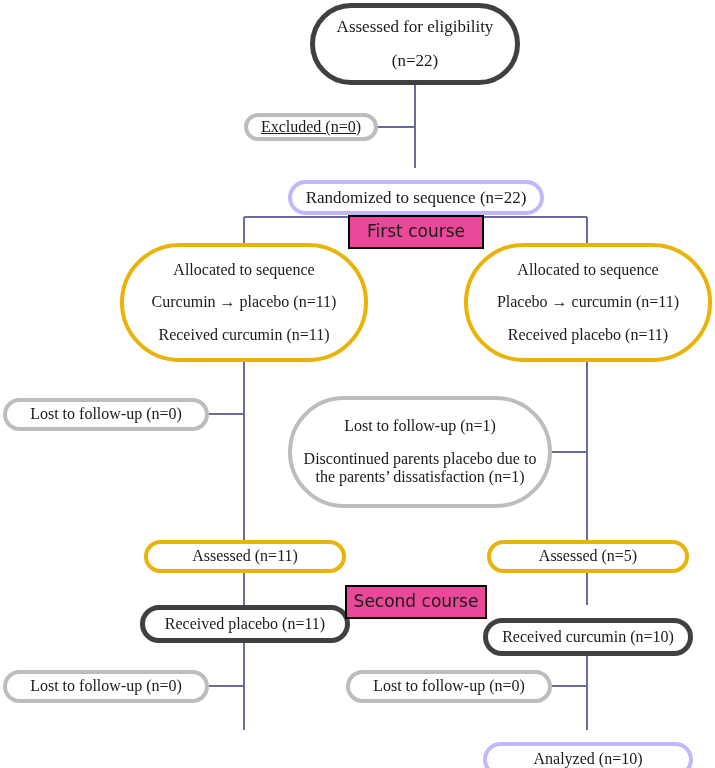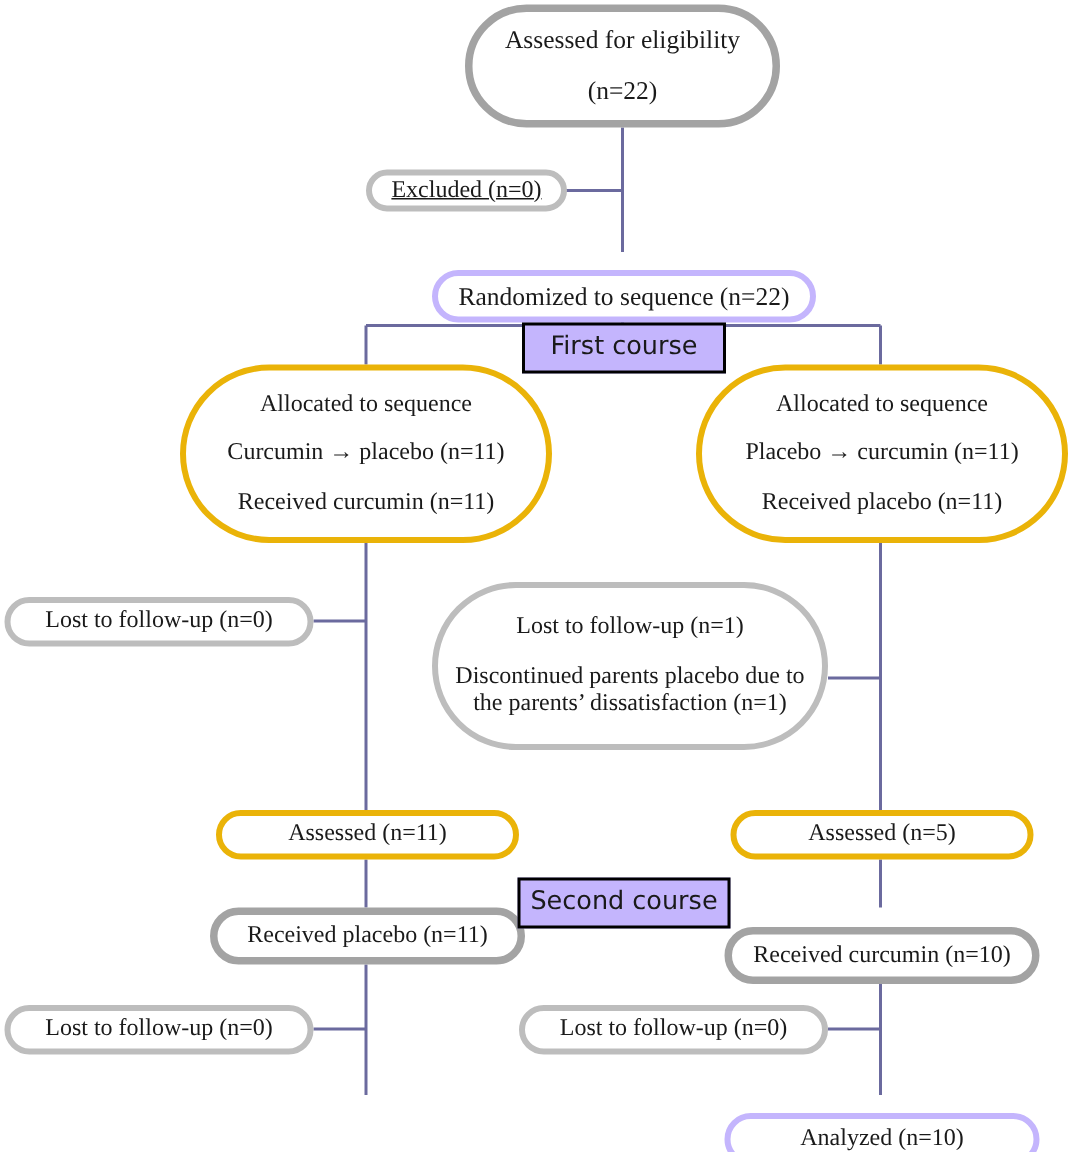--- a/index.html
+++ b/index.html
@@ -36,28 +36,28 @@
     z-index: 3;
   }
   .node .ln {
     display: block;
     line-height: 1.15;
     white-space: nowrap;
   }
   .pill {
     border-radius: 999px;
   }
-  .red    { border: 5px solid #a3a3a3; align-items: center; }
+  .red    { border: 5px solid #404040; align-items: center; }
   .teal   { border: 4px solid #c4b5fd; margin-top: 12px; }
   .olive  { border: 4px solid #eab308; }
   .gray   { border: 4px solid #bdbdbd; }
   .course-box {
     border: 2px solid #000000;
     border-radius: 0;
-    background: #c4b5fd;
+    background: #ec4899;
     font-family: "DejaVu Sans", sans-serif;
     z-index: 6;
   }
   .f17 { font-size: 17px; }
   .f16 { font-size: 16px; }
   .gap6 { height: 14px; }
 </style>
 </head>
 <body>
 
@@ -125,21 +125,21 @@
     <span class="gap6"></span>
     <span class="ln">Placebo → curcumin (n=11)</span>
     <span class="gap6"></span>
     <span class="ln">Received placebo (n=11)</span>
   </div>
 
   <div class="node pill gray f16" style="left:3px; top:398px; width:206px; height:33px;">
     <span class="ln">Lost to follow-up (n=0)</span>
   </div>
 
-  <div class="node pill gray f16" style="left:288px; top:388px; width:264px; height:112px;">
+  <div class="node pill gray f16" style="left:288px; top:396px; width:264px; height:112px;">
     <span class="ln">Lost to follow-up (n=1)</span>
     <span class="gap6"></span>
     <span class="ln">Discontinued parents placebo due to</span>
     <span class="ln">the parents’ dissatisfaction (n=1)</span>
   </div>
 
   <div class="node pill olive f16" style="left:144px; top:540px; width:202px; height:33px;">
     <span class="ln">Assessed (n=11)</span>
   </div>
 

